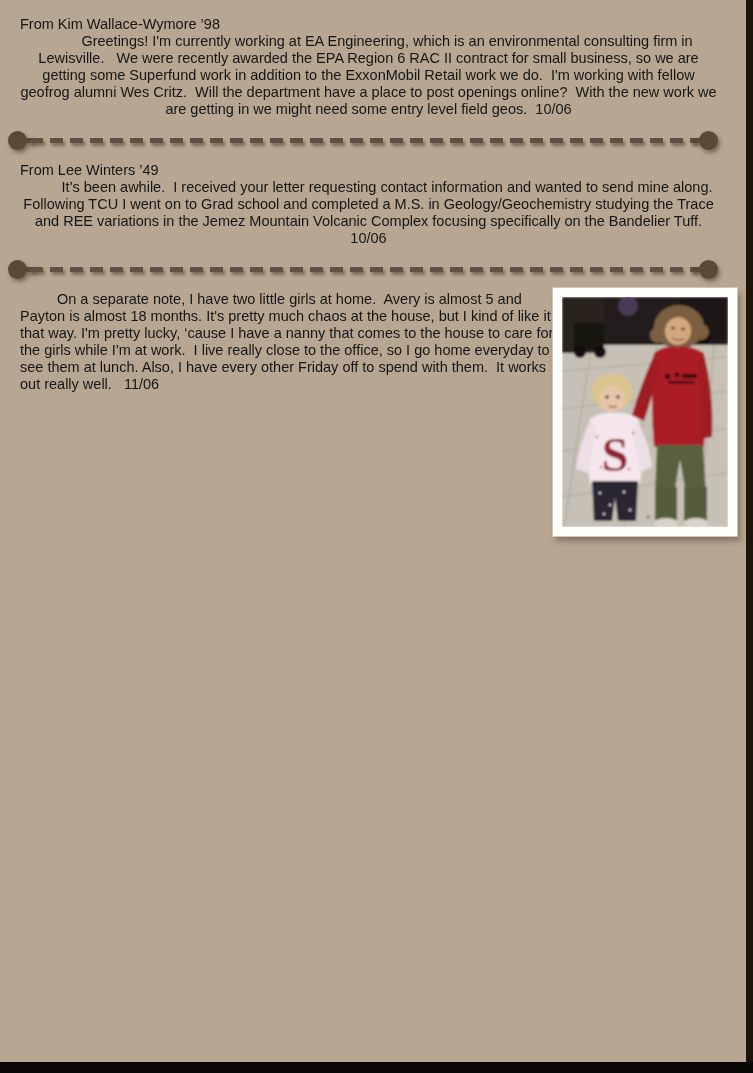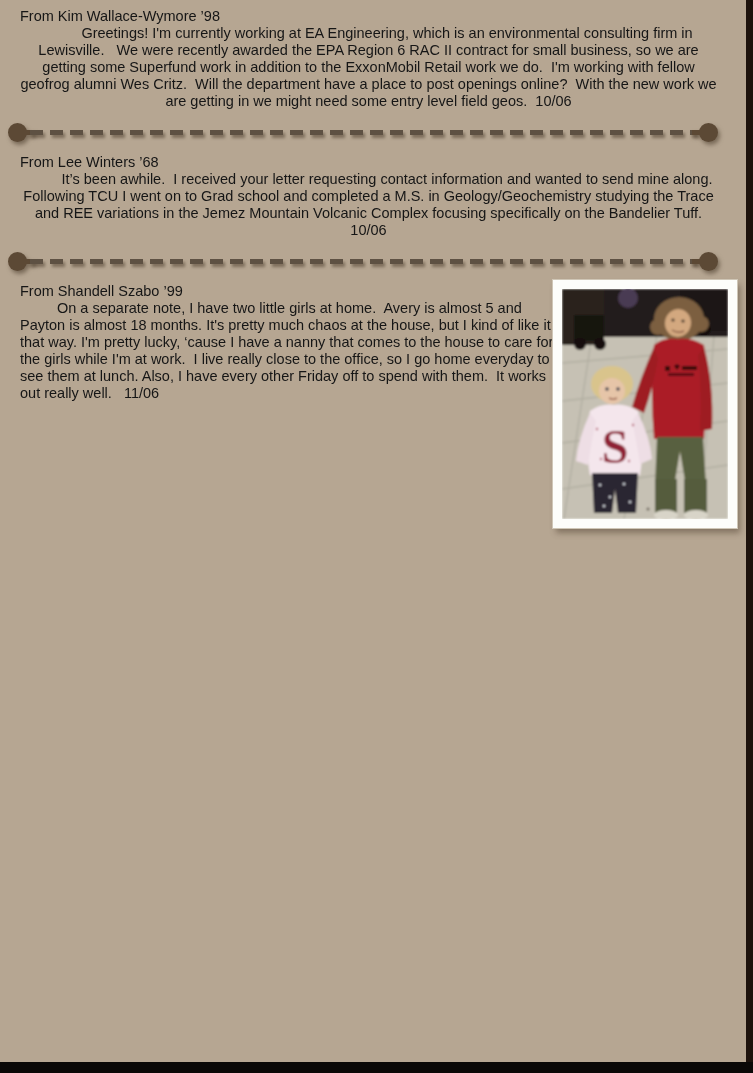--- a/index.html
+++ b/index.html
@@ -2,21 +2,21 @@
 <html><head>
 <meta charset="utf-8">
 <style>
   html,body{margin:0;padding:0;}
   body{
     width:753px;height:1073px;overflow:hidden;
     font-family:"Liberation Sans",sans-serif;
     background:#b6a692;position:relative;
   }
   .page{position:relative;width:753px;height:1073px;}
-  .content{padding:8px 0 0 20px;width:717px;box-sizing:border-box;color:#161616;}
+  .content{padding:16px 0 0 20px;width:717px;box-sizing:border-box;color:#161616;}
   .sec{font-size:14.5px;line-height:17px;}
   .sec-heading{margin:0;}
   .sec-body{margin:0;text-indent:37px;white-space:pre-wrap;}
   .sec-1 .sec-body,.sec-2 .sec-body{width:697px;text-align:center;}
   
   .divider{
     position:relative;height:20px;margin:12px 0 12px -12px;width:710px;
     display:flex;align-items:center;
   }
   .knot{
@@ -58,33 +58,32 @@
       <p class="sec-body">Greetings! I'm currently working at EA Engineering, which is an environmental consulting firm in Lewisville.   We were recently awarded the EPA Region 6 RAC II contract for small business, so we are getting some Superfund work in addition to the ExxonMobil Retail work we do.  I'm working with fellow geofrog alumni Wes Critz.  Will the department have a place to post openings online?  With the new work we are getting in we might need some entry level field geos.  10/06</p>
     </div>
 
     <div class="divider">
       <span class="knot knot-left"></span>
       <span class="dashes"></span>
       <span class="knot knot-right"></span>
     </div>
 
     <div class="sec sec-2">
-      <p class="sec-heading">From Lee Winters ’68</p>
+      <p class="sec-heading">From Lee Winters ’49</p>
       <p class="sec-body">It’s been awhile.  I received your letter requesting contact information and wanted to send mine along.  Following TCU I went on to Grad school and completed a M.S. in Geology/Geochemistry studying the Trace and REE variations in the Jemez Mountain Volcanic Complex focusing specifically on the Bandelier Tuff.  10/06</p>
     </div>
 
     <div class="divider">
       <span class="knot knot-left"></span>
       <span class="dashes"></span>
       <span class="knot knot-right"></span>
     </div>
 
     <div class="sec sec-3">
       <div class="sec3-text">
-        <p class="sec-heading">From Shandell Szabo ’99</p>
         <p class="sec-body">On a separate note, I have two little girls at home.  Avery is almost 5 and Payton is almost 18 months. It's pretty much chaos at the house, but I kind of like it that way. I'm pretty lucky, ‘cause I have a nanny that comes to the house to care for the girls while I'm at work.  I live really close to the office, so I go home everyday to see them at lunch. Also, I have every other Friday off to spend with them.  It works out really well.   11/06</p>
       </div>
 
       <div class="photo-frame" title="Two young girls standing on a tiled mall floor; the older girl wears a red long-sleeve shirt and green pants, the younger girl wears a light pink shirt with a large letter S">
         <svg width="166" height="230" viewBox="0 0 166 230">
           <defs>
             <filter id="soft" x="-5%" y="-5%" width="110%" height="110%">
               <feGaussianBlur stdDeviation="1.1"></feGaussianBlur>
             </filter>
           </defs>

